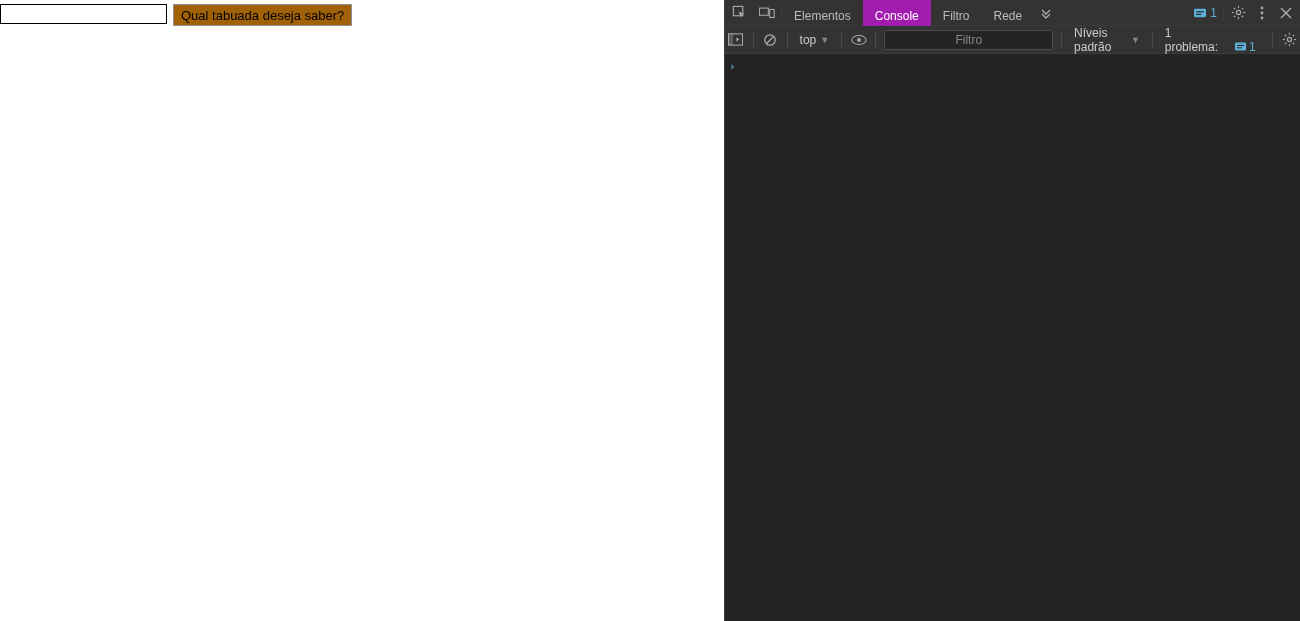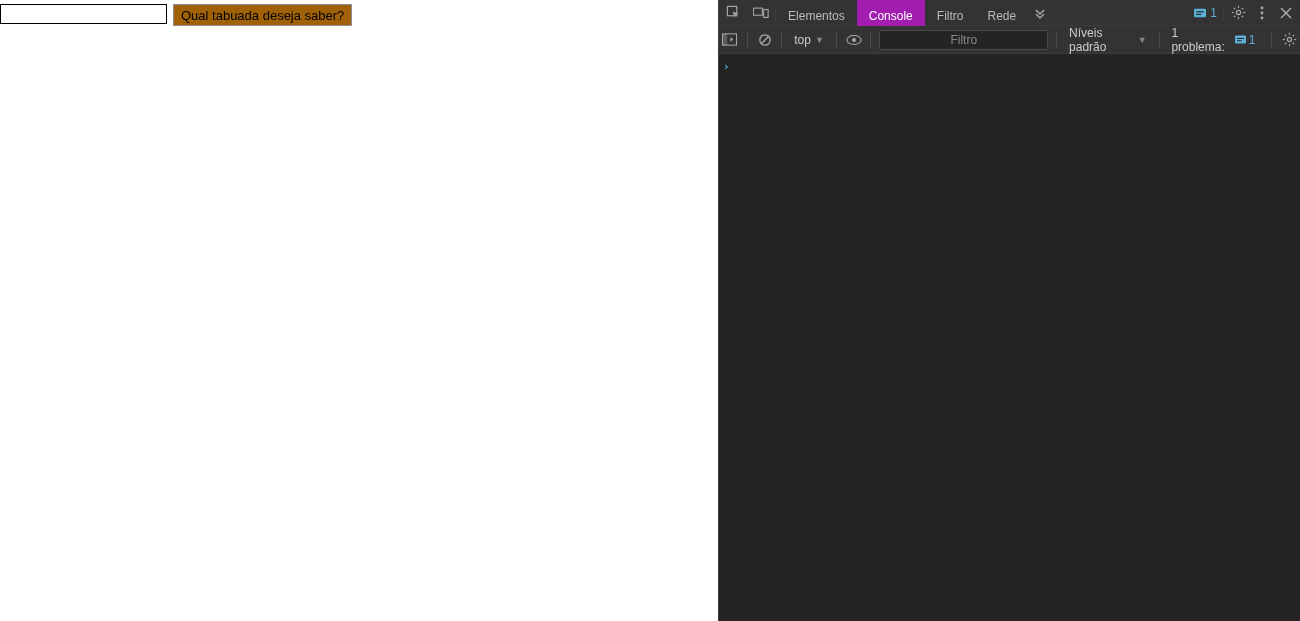--- a/index.html
+++ b/index.html
@@ -141,30 +141,30 @@
     border: 1px solid #4a4a4a;
     border-radius: 2px;
     color: #ccc;
     font-size: 12px;
     padding: 0 6px;
     text-align: center;
   }
   .toolbar .filter-input::placeholder { color: #888; }
   .toolbar .level {
     display: flex; align-items: center;
-    gap: 13px;
+    gap: 0;
     color: #ccc;
     cursor: pointer;
     font-size: 12px;
     padding: 0 4px;
   }
   .toolbar .level .caret { font-size: 9px; color: #888; }
   .toolbar .problem-pill {
-    display: flex; align-items: center;
-    gap: 9px;
+    display: flex; align-items: flex-end;
+    gap: 16px;
     color: #ccc;
     font-size: 12px;
     padding: 0 4px;
     cursor: pointer;
   }
   .toolbar .problem-pill .count {
     display: flex; align-items: center; gap: 2px;
     color: #5db0d7;
   }
   .toolbar .flexspacer { flex: 1; }

